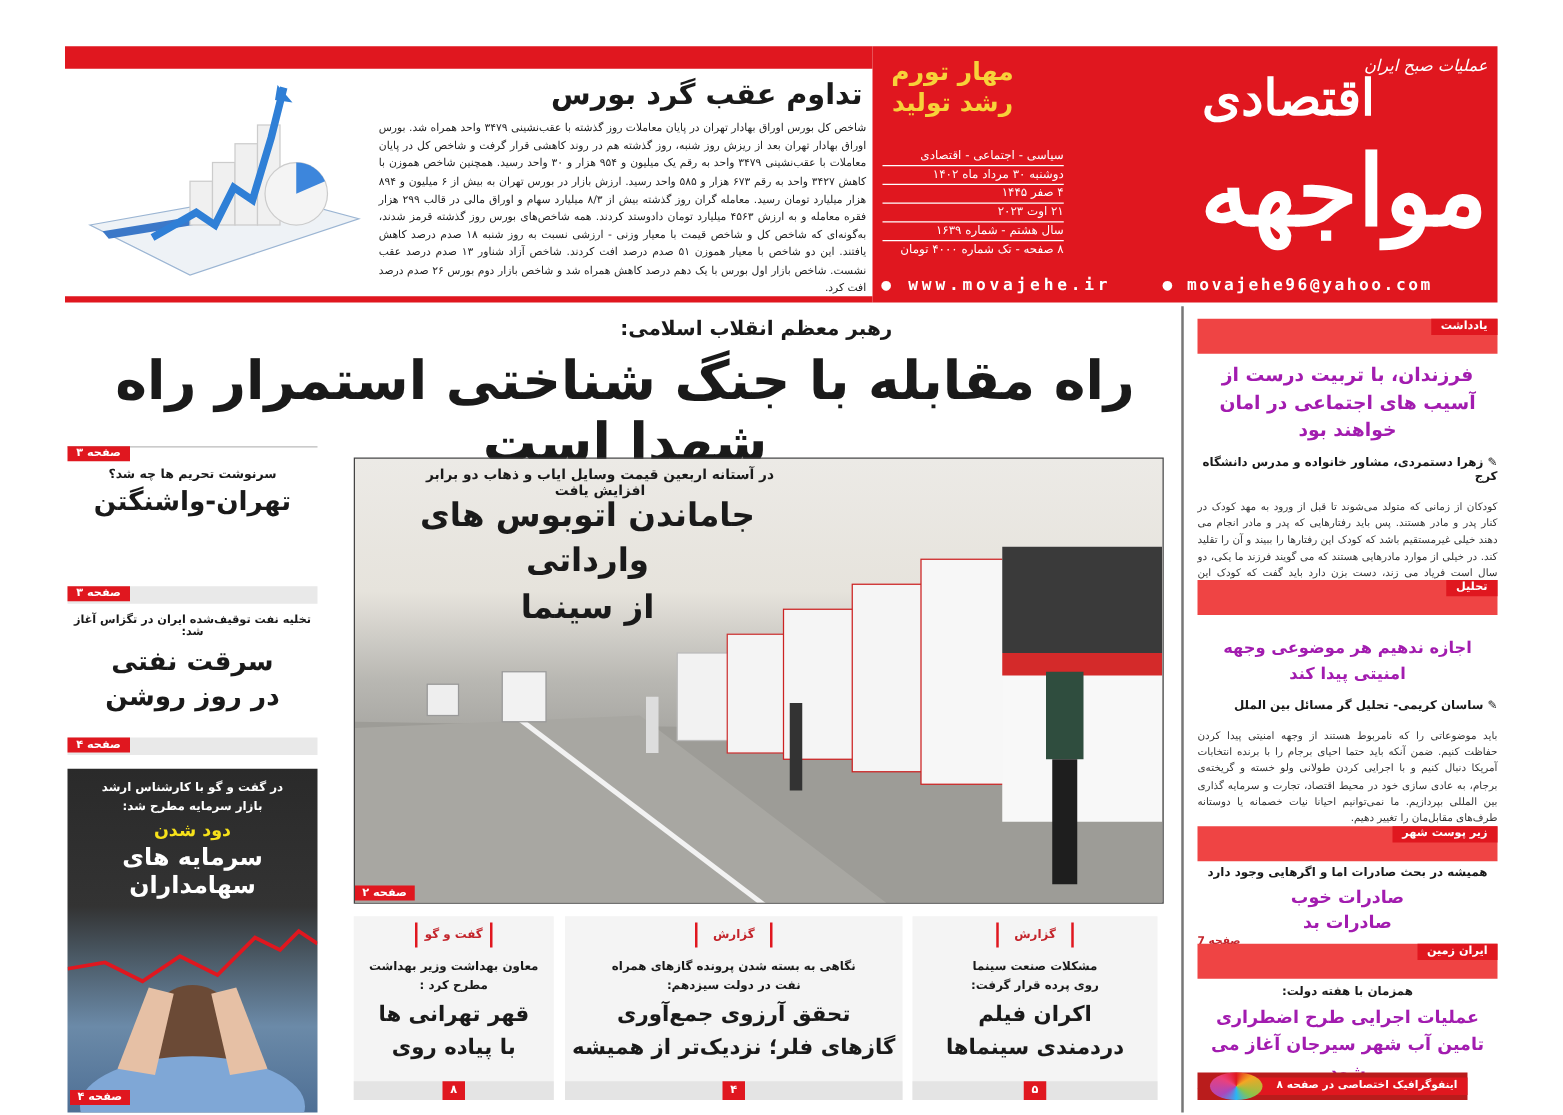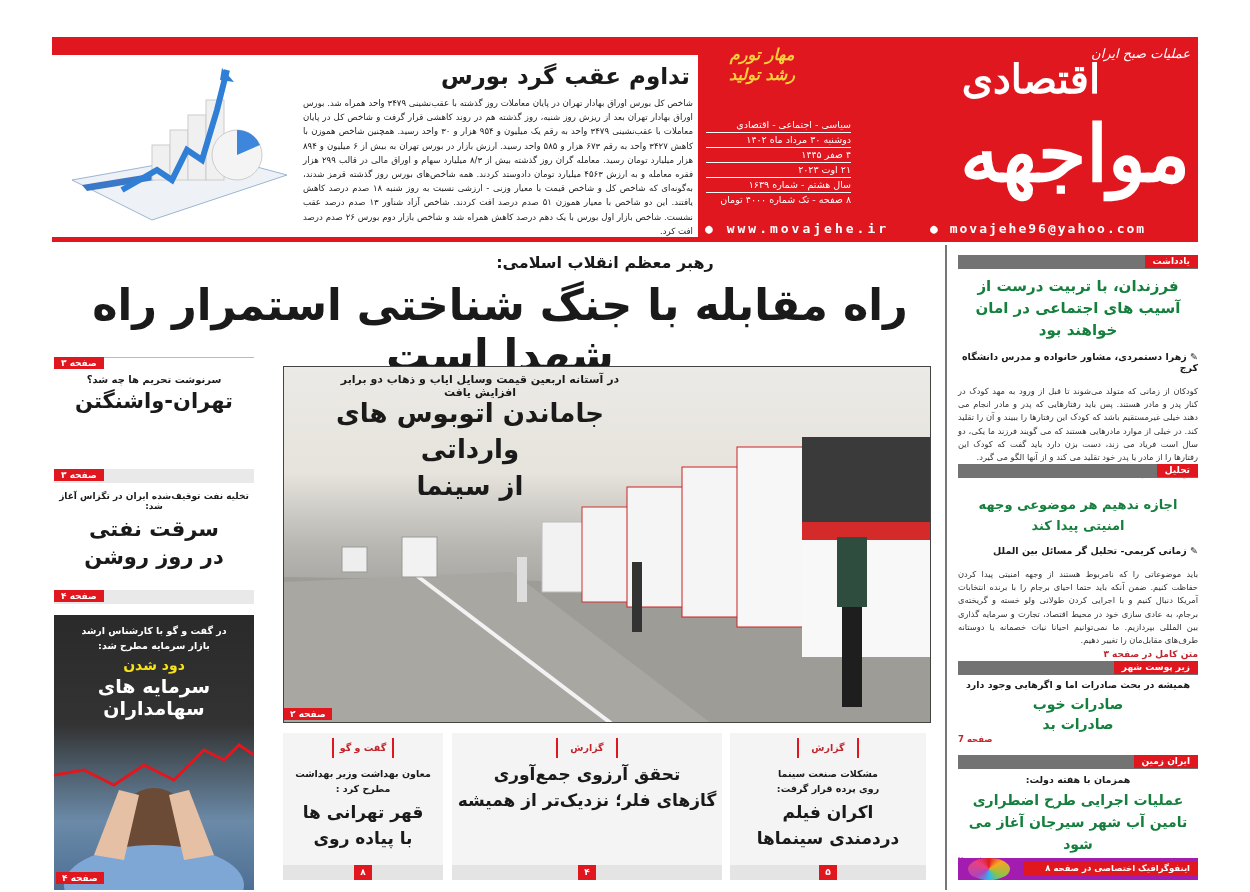--- a/index.html
+++ b/index.html
@@ -5,36 +5,36 @@
 *{box-sizing:border-box;margin:0;padding:0;}
 html,body{width:1250px;height:892px;background:#fff;overflow:hidden;}
 body{font-family:"DejaVu Sans",sans-serif;color:#1a1a1a;position:relative;direction:rtl;}
 .abs{position:absolute;}
 #mast-red{left:698px;top:37px;width:500px;height:205px;background:#e0171f;}
 #mast-topbar{left:52px;top:37px;width:646px;height:18px;background:#e0171f;}
 #mast-botbar{left:52px;top:237px;width:646px;height:5px;background:#e0171f;}
 .logo-big{left:860px;top:60px;width:330px;height:150px;color:#fff;font-family:"DejaVu Serif",serif;font-weight:bold;font-size:78px;line-height:1;text-align:right;}
 .logo-small{left:1080px;top:46px;width:110px;color:#fff;font-size:13px;font-style:italic;}
 .logo-sub{left:860px;top:52px;width:200px;color:#fff;font-size:40px;font-weight:bold;font-family:"DejaVu Serif",serif;}
-.slogan{left:712px;top:45px;width:100px;color:#f7d23a;font-size:16px;font-weight:bold;text-align:center;line-height:1.25;font-style:italic;}
+.slogan{left:712px;top:45px;width:100px;color:#f7d23a;font-size:20px;font-weight:bold;text-align:center;line-height:1.25;}
 .meta-list{left:706px;top:118px;width:145px;color:#fff;font-size:9.5px;}
 .meta-list div{border-bottom:1px solid #fff;padding:1px 0 2px;white-space:nowrap;}
 .mast-url{left:705px;top:221px;width:200px;color:#fff;font-family:"DejaVu Sans Mono",monospace;font-size:13px;font-weight:bold;letter-spacing:3px;direction:ltr;text-align:left;}
 .mast-mail{left:930px;top:221px;width:260px;color:#fff;font-family:"DejaVu Sans Mono",monospace;font-size:13px;font-weight:bold;letter-spacing:2px;direction:ltr;text-align:left;}
 .bourse-title{left:330px;top:63px;width:360px;font-size:23px;font-weight:bold;text-align:right;}
 .bourse-body{left:303px;top:96px;width:390px;font-size:8.6px;line-height:14.2px;text-align:justify;color:#222;}
 .chart-img{left:62px;top:60px;width:235px;height:170px;}
 
 .kicker{left:300px;top:253px;width:610px;text-align:center;font-size:16px;font-weight:bold;}
 .headline{left:60px;top:280px;width:880px;text-align:center;font-size:43px;font-weight:bold;font-family:"DejaVu Sans",sans-serif;letter-spacing:-1px;}
 .divider-v{left:945px;top:245px;width:2px;height:645px;background:#777;}
 
-.sec-bar{height:14px;background:#737373;}
+.sec-bar{height:28px;background:#ef4444;}
 .sec-bar span{display:inline-block;height:13px;background:#e0171f;color:#fff;font-size:9px;font-weight:bold;padding:0 8px;line-height:13px;float:right;}
-.rc-title{text-align:center;font-weight:bold;color:#15803d;}
+.rc-title{text-align:center;font-weight:bold;color:#a21caf;}
 .rc-author{font-size:9.5px;font-weight:bold;text-align:right;}
 .rc-body{font-size:8.3px;line-height:13.2px;text-align:justify;color:#333;}
 .rc-more{font-size:9px;color:#c3232a;text-align:right;font-weight:bold;}
 
 .lc-tag{display:inline-block;background:#e0171f;color:#fff;font-size:9px;font-weight:bold;padding:1px 7px;}
 .lc-bar{height:14px;background:#e9e9e9;}
 .lc-kick{font-size:10px;font-weight:bold;text-align:center;}
 .lc-title{font-size:23px;font-weight:bold;text-align:center;line-height:1.35;}
 .dark-box{left:54px;top:615px;width:200px;height:275px;background:linear-gradient(#2a2a2a 0%,#333 40%,#4b5a66 55%,#6b8aa8 75%,#4e6f95 100%);overflow:hidden;}
 
@@ -103,21 +103,21 @@
   <div class="rc-author" style="margin-top:10px;">✎ <span>زهرا دستمردی، مشاور خانواده و مدرس دانشگاه کرج</span></div>
   <div class="rc-body" style="margin-top:12px;">کودکان از زمانی که متولد می‌شوند تا قبل از ورود به مهد کودک در کنار پدر و مادر هستند. پس باید رفتارهایی که پدر و مادر انجام می دهند خیلی غیرمستقیم باشد که کودک این رفتارها را ببیند و آن را تقلید کند. در خیلی از موارد مادرهایی هستند که می گویند فرزند ما یکی، دو سال است فریاد می زند، دست بزن دارد باید گفت که کودک این رفتارها را از مادر یا پدر خود تقلید می کند و از آنها الگو می گیرد.</div>
   <div class="rc-more" style="margin-top:4px;">متن کامل در صفحه ۸</div>
 </div>
 
 <div class="abs" style="left:958px;top:464px;width:240px;">
   <div class="sec-bar">
       <span>تحلیل</span>
     </div>
   <div class="rc-title" style="font-size:13px;line-height:21px;margin-top:16px;">اجازه ندهیم هر موضوعی وجهه امنیتی پیدا کند</div>
-  <div class="rc-author" style="margin-top:9px;">✎ <span>زمانی کریمی- تحلیل گر مسائل بین الملل</span></div>
+  <div class="rc-author" style="margin-top:9px;">✎ <span>ساسان کریمی- تحلیل گر مسائل بین الملل</span></div>
   <div class="rc-body" style="margin-top:12px;">باید موضوعاتی را که نامربوط هستند از وجهه امنیتی پیدا کردن حفاظت کنیم. ضمن آنکه باید حتما احیای برجام را با برنده انتخابات آمریکا دنبال کنیم و با اجرایی کردن طولانی ولو خسته و گریخته‌ی برجام، به عادی سازی خود در محیط اقتصاد، تجارت و سرمایه گذاری بین المللی بپردازیم. ما نمی‌توانیم احیانا نیات خصمانه یا دوستانه طرف‌های مقابل‌مان را تغییر دهیم.</div>
   <div class="rc-more" style="margin-top:2px;">متن کامل در صفحه ۳</div>
 </div>
 
 <div class="abs" style="left:958px;top:661px;width:240px;">
   <div class="sec-bar">
       <span>زیر پوست شهر</span>
     </div>
   <div style="font-size:9.5px;font-weight:bold;text-align:center;margin-top:4px;">همیشه در بحث صادرات اما و اگرهایی وجود دارد</div>
   <div class="rc-title" style="font-size:14px;line-height:20px;margin-top:4px;">
@@ -132,21 +132,21 @@
       <span>ایران زمین</span>
     </div>
   <div style="font-size:9.5px;font-weight:bold;text-align:center;margin-top:5px;">همزمان با هفته دولت:</div>
   <div class="rc-title" style="font-size:14px;line-height:22px;margin-top:4px;">
     <div>عملیات اجرایی طرح اضطراری</div>
     <div>تامین آب شهر سیرجان آغاز می شود</div>
   </div>
   <div class="rc-more" style="text-align:left;font-size:8.5px;">صفحه ۷</div>
 </div>
 
-<div class="abs" style="left:958px;top:858px;width:240px;height:22px;background:#a21caf;">
+<div class="abs" style="left:958px;top:858px;width:216px;height:22px;background:#b91c1c;">
   <div style="position:absolute;right:0;top:4px;width:175px;height:14px;background:#e0171f;"></div>
   <div style="position:absolute;right:8px;top:5px;color:#fff;font-size:8.5px;font-weight:bold;">اینفوگرافیک اختصاصی در صفحه ۸</div>
   <div style="position:absolute;left:10px;top:0;width:42px;height:22px;border-radius:50%;background:conic-gradient(#e0171f,#f5a623,#8bc34a,#29b6f6,#ab47bc,#ec407a,#e0171f);"></div>
 </div>
 
 <div class="abs" style="left:54px;top:357px;width:200px;">
   <div style="border-top:1px solid #bbb;position:relative;height:12px;">
     <span class="lc-tag" style="position:absolute;left:0;top:-1px;">صفحه ۳</span>
   </div>
   <div class="lc-kick" style="margin-top:5px;">سرنوشت تحریم ها چه شد؟</div>
@@ -224,20 +224,21 @@
     <div>اکران فیلم</div>
     <div>دردمندی سینماها</div>
   </div>
   <div class="box-num">
       <span>۵</span>
     </div>
 </div>
 
 <div class="abs box" style="left:452px;width:270px;">
   <div class="box-tag">گزارش</div>
+  <div class="box-kick" style="padding:0 35px;">نگاهی به بسته شدن پرونده گازهای همراه نفت در دولت سیزدهم:</div>
   <div class="box-title">
     <div>تحقق آرزوی جمع‌آوری</div>
     <div>گازهای فلر؛ نزدیک‌تر از همیشه</div>
   </div>
   <div class="box-num">
       <span>۴</span>
     </div>
 </div>
 
 <div class="abs box" style="left:283px;width:160px;">

